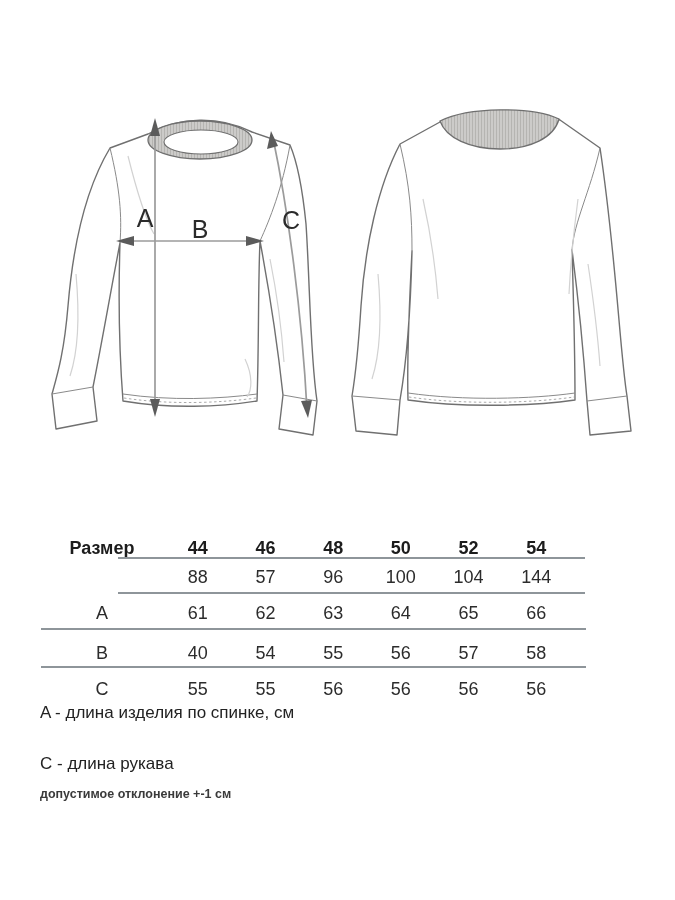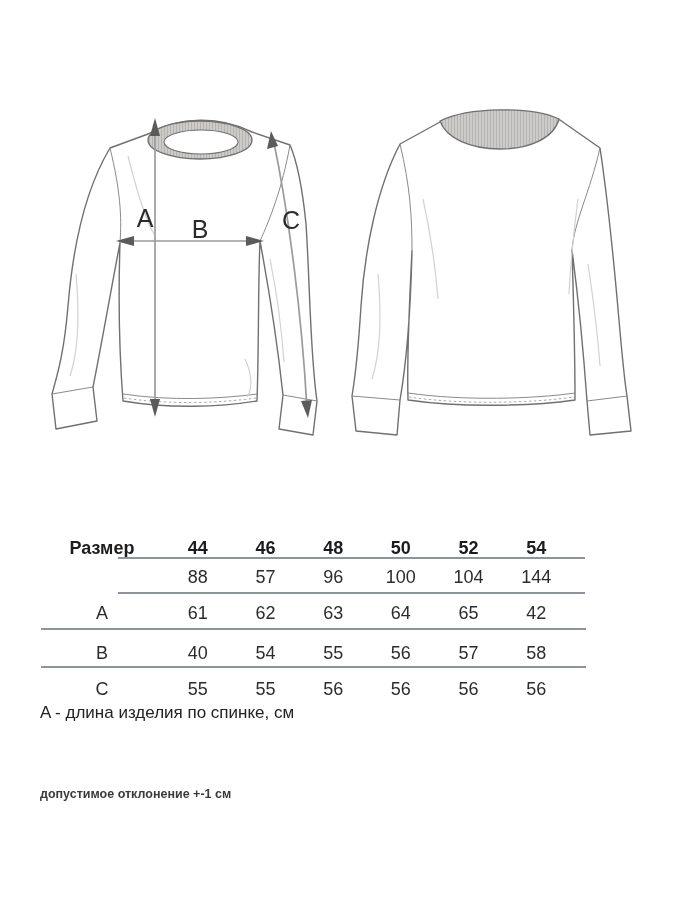--- a/index.html
+++ b/index.html
@@ -138,21 +138,21 @@
     </div>
     <div class="tline short" style="top:592px"></div>
 
     <div class="trow" style="top:601px">
       <div class="lbl">A</div>
       <div class="cell">61</div>
       <div class="cell">62</div>
       <div class="cell">63</div>
       <div class="cell">64</div>
       <div class="cell">65</div>
-      <div class="cell">42</div>
+      <div class="cell">66</div>
     </div>
     <div class="tline full" style="top:628px"></div>
 
     <div class="trow" style="top:641px">
       <div class="lbl">B</div>
       <div class="cell">40</div>
       <div class="cell">54</div>
       <div class="cell">55</div>
       <div class="cell">56</div>
       <div class="cell">57</div>
@@ -165,16 +165,17 @@
       <div class="cell">55</div>
       <div class="cell">55</div>
       <div class="cell">56</div>
       <div class="cell">56</div>
       <div class="cell">56</div>
       <div class="cell">56</div>
     </div>
   </div>
 
   <div class="legend-item" style="top:703px">A - длина изделия по спинке, см</div>
+  <div class="legend-item" style="top:754px">C - длина рукава</div>
 
   <div class="footnote">допустимое отклонение +-1 см</div>
 
 </div>
 
 </body></html>

